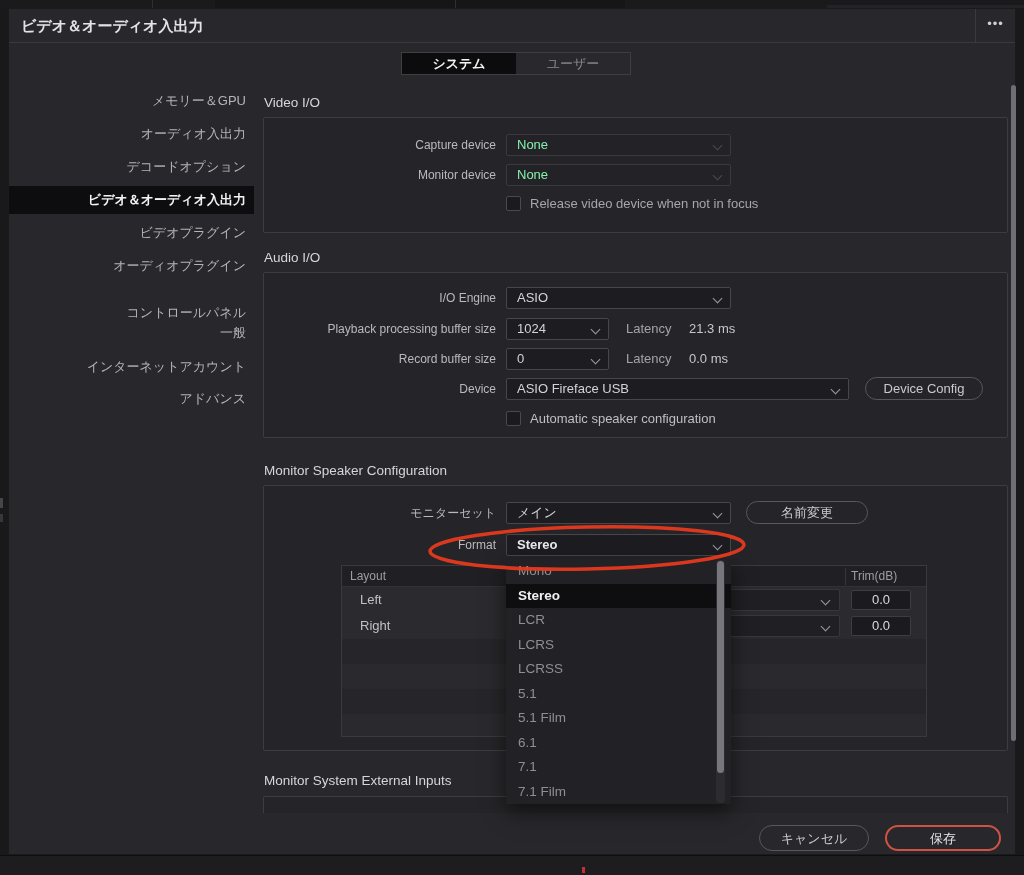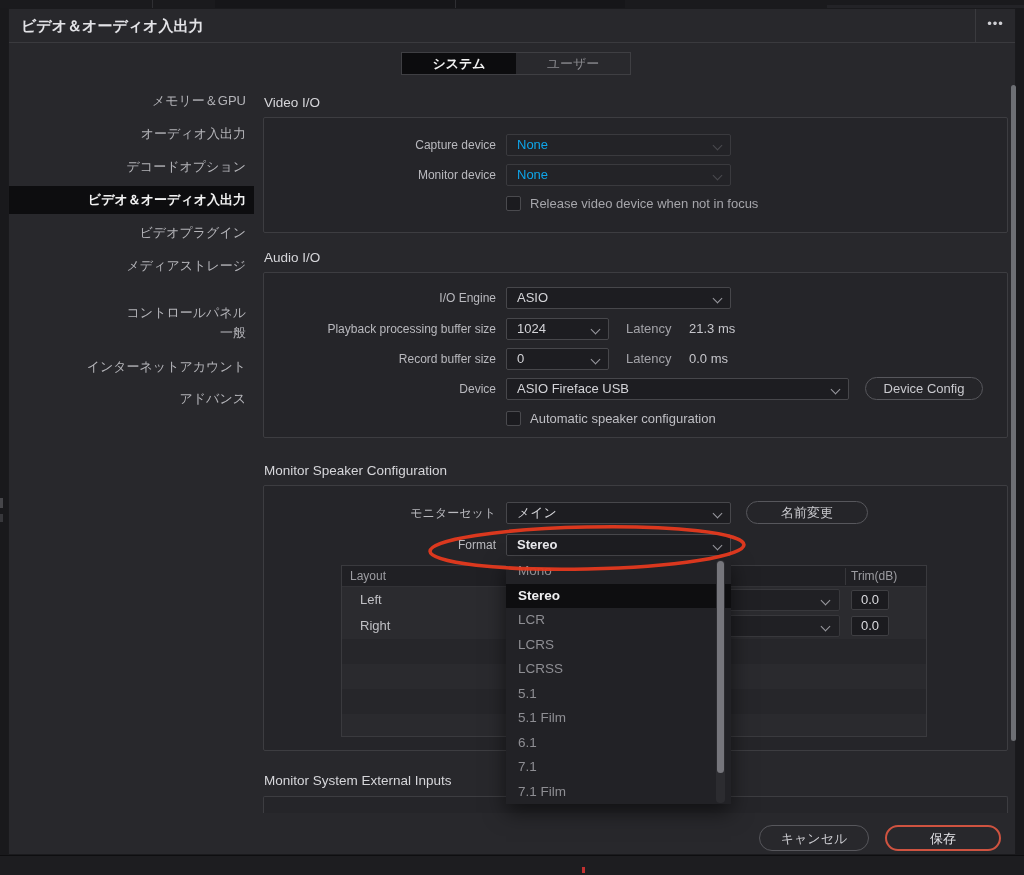--- a/index.html
+++ b/index.html
@@ -41,21 +41,21 @@
   
   .section-title { position:absolute; font-size:13.5px; color:#d6d6da; }
   .box { position:absolute; border:1px solid #3d3d41; background:#252529; border-radius:2px; }
   .lbl { position:absolute; left:240px; width:247px; text-align:right;
     font-size:12px; color:#b9b9be; line-height:22px; }
   .dd { position:absolute; height:22px; background:#1d1d21; border:1px solid #47474b;
     border-radius:2px; font-size:13px; color:#d4d4d8; line-height:20px; padding:0 24px 0 10px; }
   .dd .chev { position:absolute; right:9px; top:7px; width:7px; height:7px;
     border-left:1.6px solid #9a9aa0; border-bottom:1.6px solid #9a9aa0;
     transform:rotate(-45deg); }
-  .dd.disabled { background:#232327; border-color:#3a3a3e; color:#0ea5e9; }
+  .dd.disabled { background:#232327; border-color:#3a3a3e; color:#86efac; }
   .dd.disabled .chev { border-color:#4a4a4e; }
   .dd.bold { font-weight:600; color:#eaeaee; }
   .checkbox { position:absolute; width:15px; height:15px; background:#1b1b1f;
     border:1px solid #4a4a4e; border-radius:2px; }
   .chk-lbl { position:absolute; font-size:13px; line-height:16px; }
   .pillbtn { position:absolute; height:23px; border:1px solid #57575c; border-radius:12px;
     background:transparent; color:#c9c9ce; font-size:13px; text-align:center; line-height:21px; }
   .lat-lbl { position:absolute; font-size:13px; color:#a3a3a8; line-height:22px; }
   .lat-val { position:absolute; font-size:13px; color:#c6c6cb; line-height:22px; }
 
@@ -66,21 +66,21 @@
     border-bottom:1px solid #323236; font-size:12px; color:#9d9da2; line-height:21px; }
   .spk-head .c1 { position:absolute; left:8px; }
   .spk-head .c2 { position:absolute; left:509px; }
   .spk-head .vline { position:absolute; left:503px; top:2px; width:1px; height:17px; background:#37373b; }
   .spk-row { position:absolute; left:0; width:100%; height:26px; }
   .spk-row .layout { position:absolute; left:18px; font-size:13px; color:#c0c0c5; line-height:26px; }
   .spk-row .combo { position:absolute; left:165px; top:2px; width:333px; height:22px;
     background:#202024; border:1px solid #38383c; border-radius:2px; }
   .spk-row .combo .chev { position:absolute; right:10px; top:7px; width:7px; height:7px;
     border-left:1.6px solid #9a9aa0; border-bottom:1.6px solid #9a9aa0; transform:rotate(-45deg); }
-  .spk-row .trim { position:absolute; left:509px; top:3px; width:38px; height:20px;
+  .spk-row .trim { position:absolute; left:509px; top:3px; width:60px; height:20px;
     background:#1b1b1f; border:1px solid #3e3e42; border-radius:2px;
     font-size:13px; color:#dcdce0; text-align:center; line-height:18px; }
   .spk-empty { position:absolute; left:0; width:100%; }
 
   
   .panel { position:absolute; left:497px; top:550px; width:225px; height:245px;
     background:#222226; z-index:30; box-shadow:0 8px 20px rgba(0,0,0,.55); }
   .opt { height:24.5px; line-height:24.5px; padding-left:12px;
     font-size:13.5px; color:#8e8e93; cursor:default; }
   .opt.selected { background:#0e0e10; color:#f0f0f2; font-weight:600; }
@@ -120,21 +120,21 @@
   <div class="tabs">
     <div class="tab active">システム</div>
     <div class="tab">ユーザー</div>
   </div>
 
   <div class="side-item" style="top:78px;">メモリー＆GPU</div>
   <div class="side-item" style="top:111px;">オーディオ入出力</div>
   <div class="side-item" style="top:144px;">デコードオプション</div>
   <div class="side-item selected" style="top:177px;">ビデオ＆オーディオ入出力</div>
   <div class="side-item" style="top:210px;">ビデオプラグイン</div>
-  <div class="side-item" style="top:243px;">メディアストレージ</div>
+  <div class="side-item" style="top:243px;">オーディオプラグイン</div>
   <div class="side-item" style="top:290px;">コントロールパネル</div>
   <div class="side-item" style="top:310px;">一般</div>
   <div class="side-item" style="top:344px;">インターネットアカウント</div>
   <div class="side-item" style="top:376px;">アドバンス</div>
 
   <div class="section-title" style="left:255px;top:86px;">Video I/O</div>
   <div class="box" style="left:254px;top:108px;width:745px;height:116px;"></div>
 
   <div class="lbl" style="top:125px;">Capture device</div>
   <div class="dd disabled" style="left:497px;top:125px;width:225px;">

